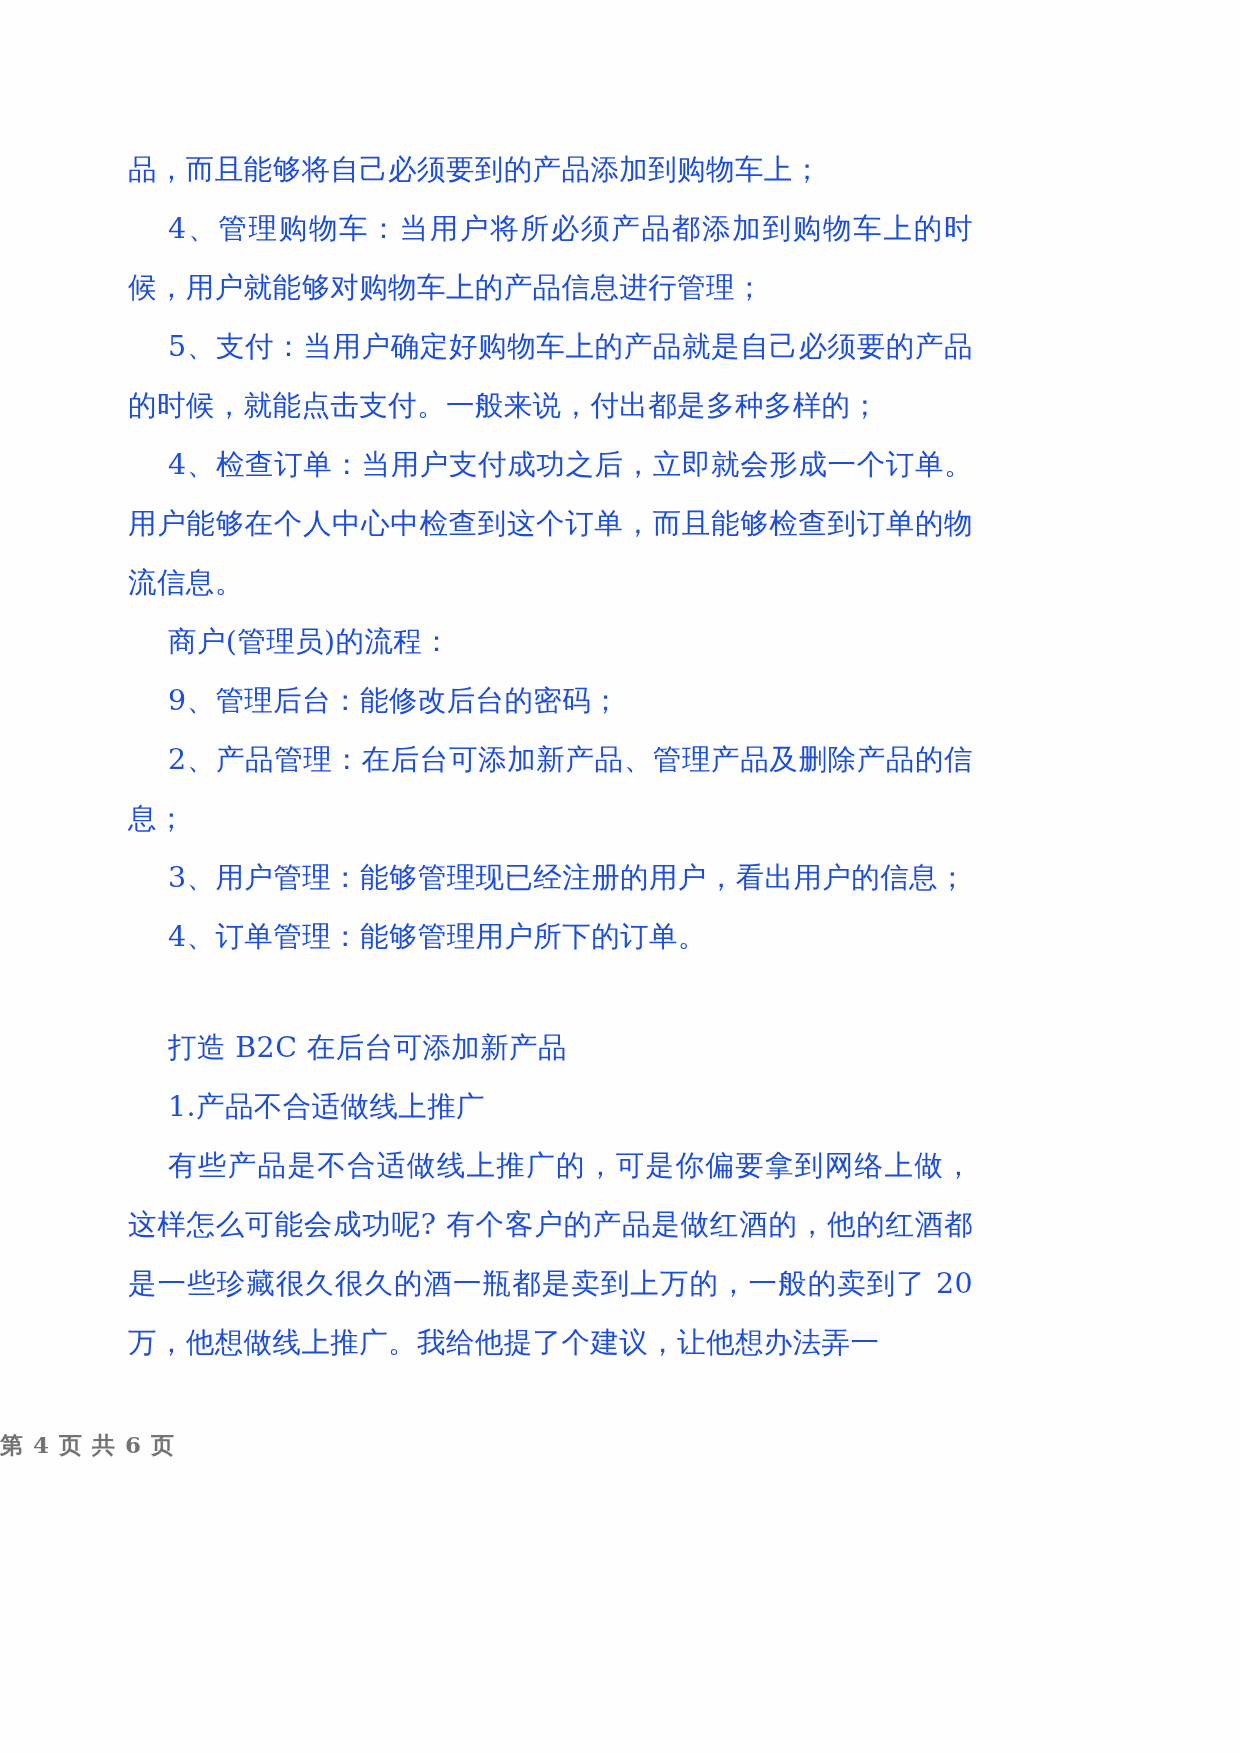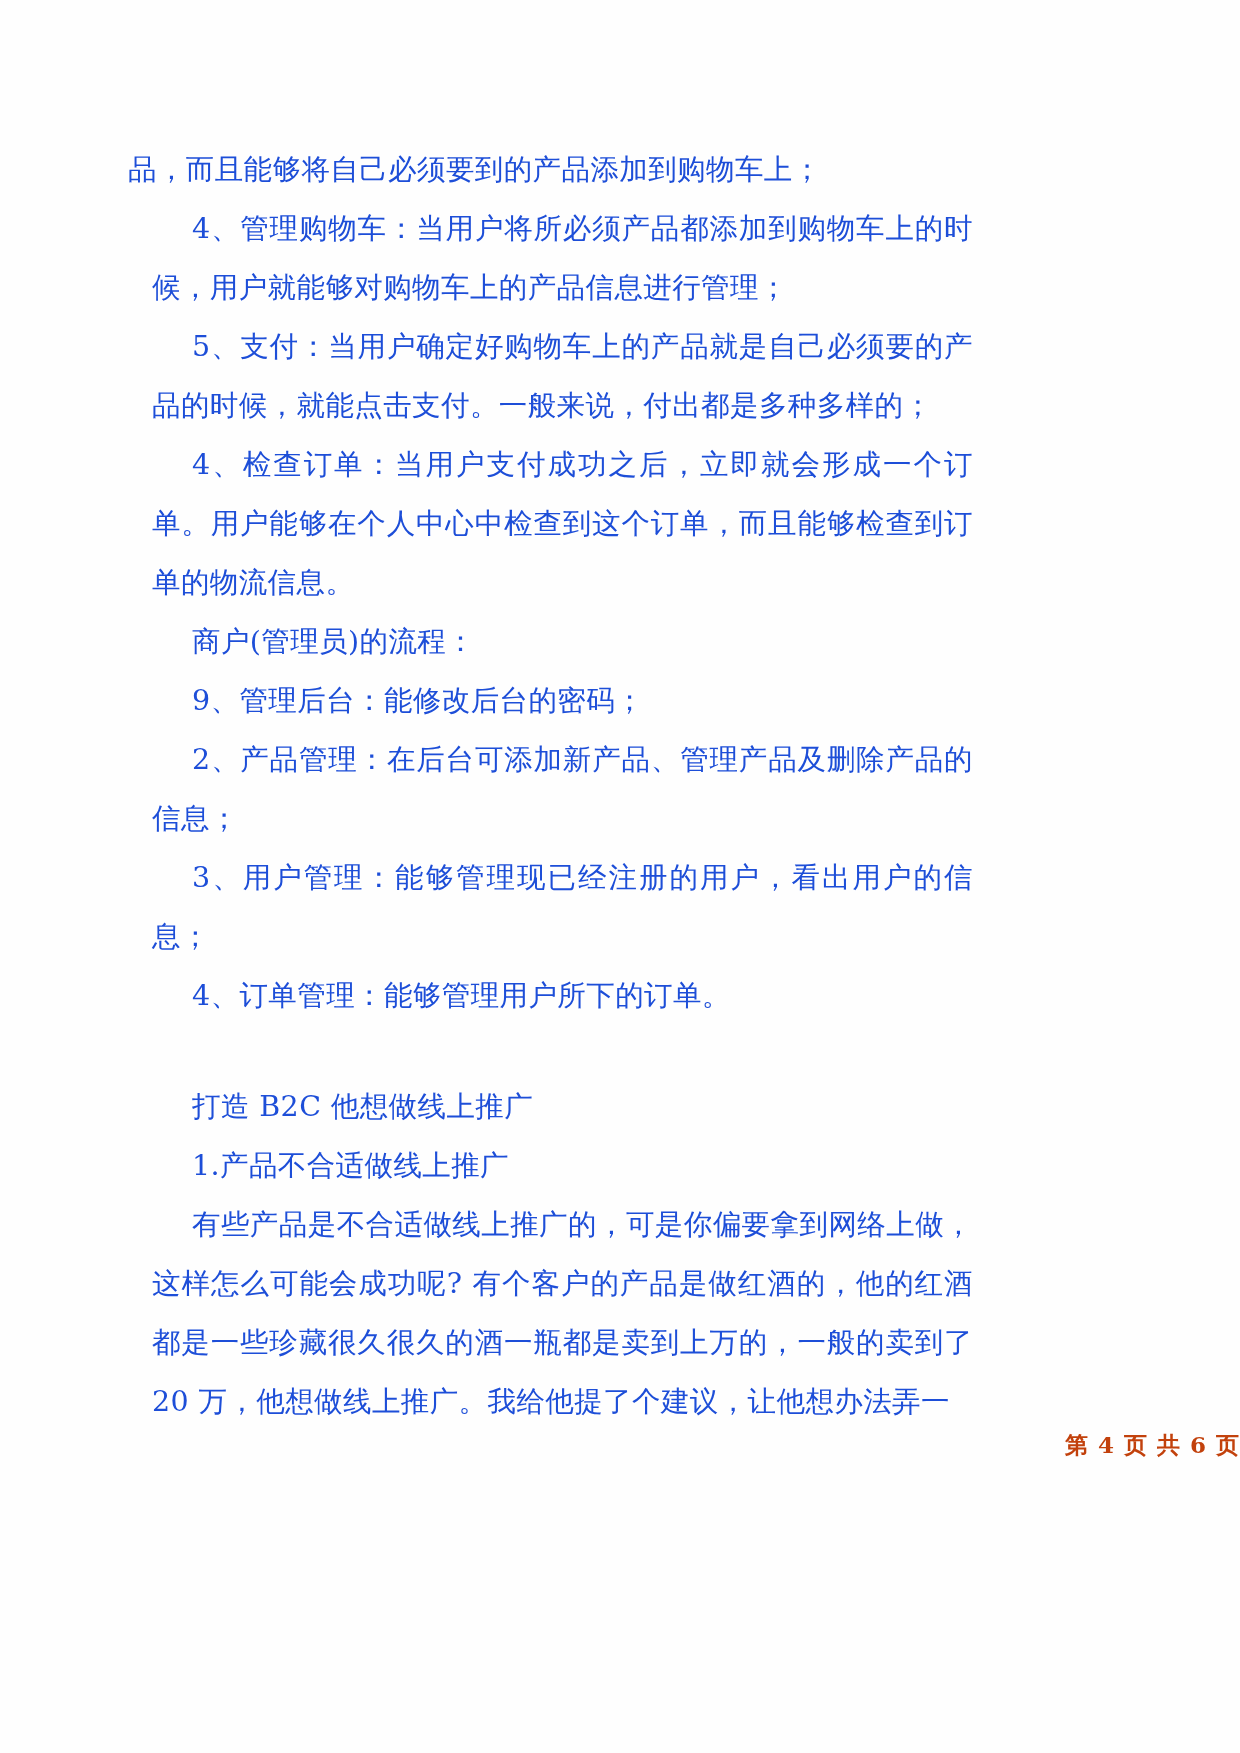--- a/index.html
+++ b/index.html
@@ -34,34 +34,33 @@
     line-height: 59px;
     letter-spacing: 0.4px;
     text-align: justify;
     text-justify: inter-ideograph;
     margin: 0;
     color: #1d4ed8;
     font-family: "DejaVu Serif", "Liberation Serif", serif;
   }
   .indent {
     text-indent: 40px;
-    margin-left: 24px;
   }
   .gap-block {
     height: 52px;
   }
   .footer {
     position: absolute;
     left: 0;
     top: 1430px;
     width: 1240px;
-    text-align: right;
+    text-align: left;
     font-size: 23px;
     letter-spacing: 1px;
-    color: #c2410c;
+    color: #737373;
     font-family: "DejaVu Serif", "Liberation Serif", serif;
     font-weight: bold;
   }
 </style>
 </head>
 <body>
 
 <div class="page">
   <div class="content">
 
@@ -70,20 +69,20 @@
     <p class="para indent">5、支付：当用户确定好购物车上的产品就是自己必须要的产品的时候，就能点击支付。一般来说，付出都是多种多样的；</p>
     <p class="para indent">4、检查订单：当用户支付成功之后，立即就会形成一个订单。用户能够在个人中心中检查到这个订单，而且能够检查到订单的物流信息。</p>
     <p class="para indent">商户(管理员)的流程：</p>
     <p class="para indent">9、管理后台：能修改后台的密码；</p>
     <p class="para indent">2、产品管理：在后台可添加新产品、管理产品及删除产品的信息；</p>
     <p class="para indent">3、用户管理：能够管理现已经注册的用户，看出用户的信息；</p>
     <p class="para indent">4、订单管理：能够管理用户所下的订单。</p>
 
     <div class="gap-block"></div>
 
-    <p class="para indent">打造 B2C 他想做线上推广</p>
+    <p class="para indent">打造 B2C 在后台可添加新产品</p>
     <p class="para indent">1.产品不合适做线上推广</p>
     <p class="para indent">有些产品是不合适做线上推广的，可是你偏要拿到网络上做，这样怎么可能会成功呢? 有个客户的产品是做红酒的，他的红酒都是一些珍藏很久很久的酒一瓶都是卖到上万的，一般的卖到了 20 万，他想做线上推广。我给他提了个建议，让他想办法弄一</p>
 
   </div>
 
   <div class="footer">第 4 页 共 6 页</div>
 </div>
 
 </body></html>

